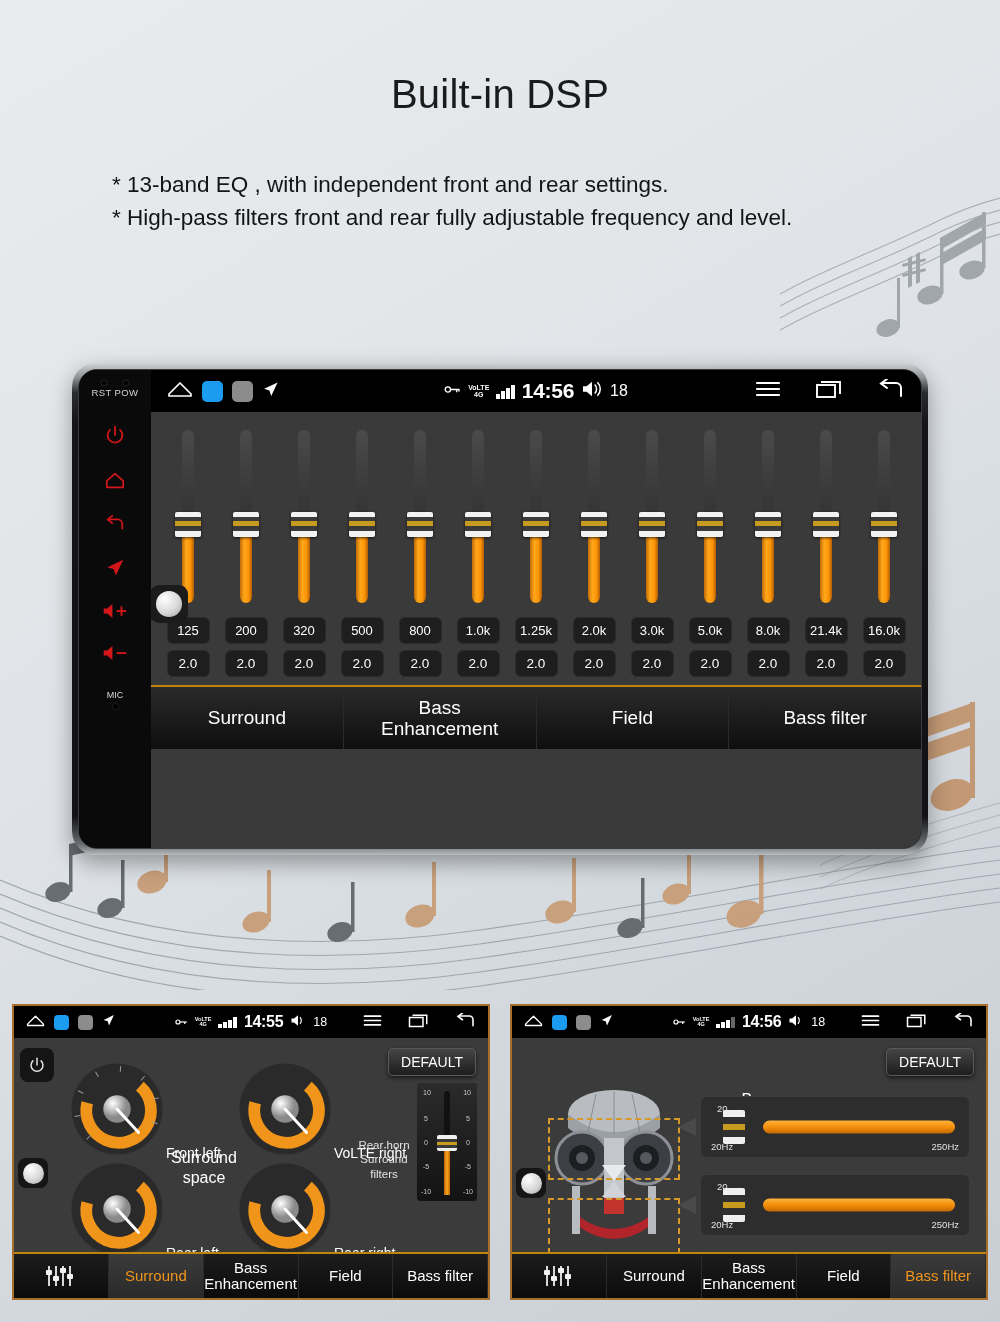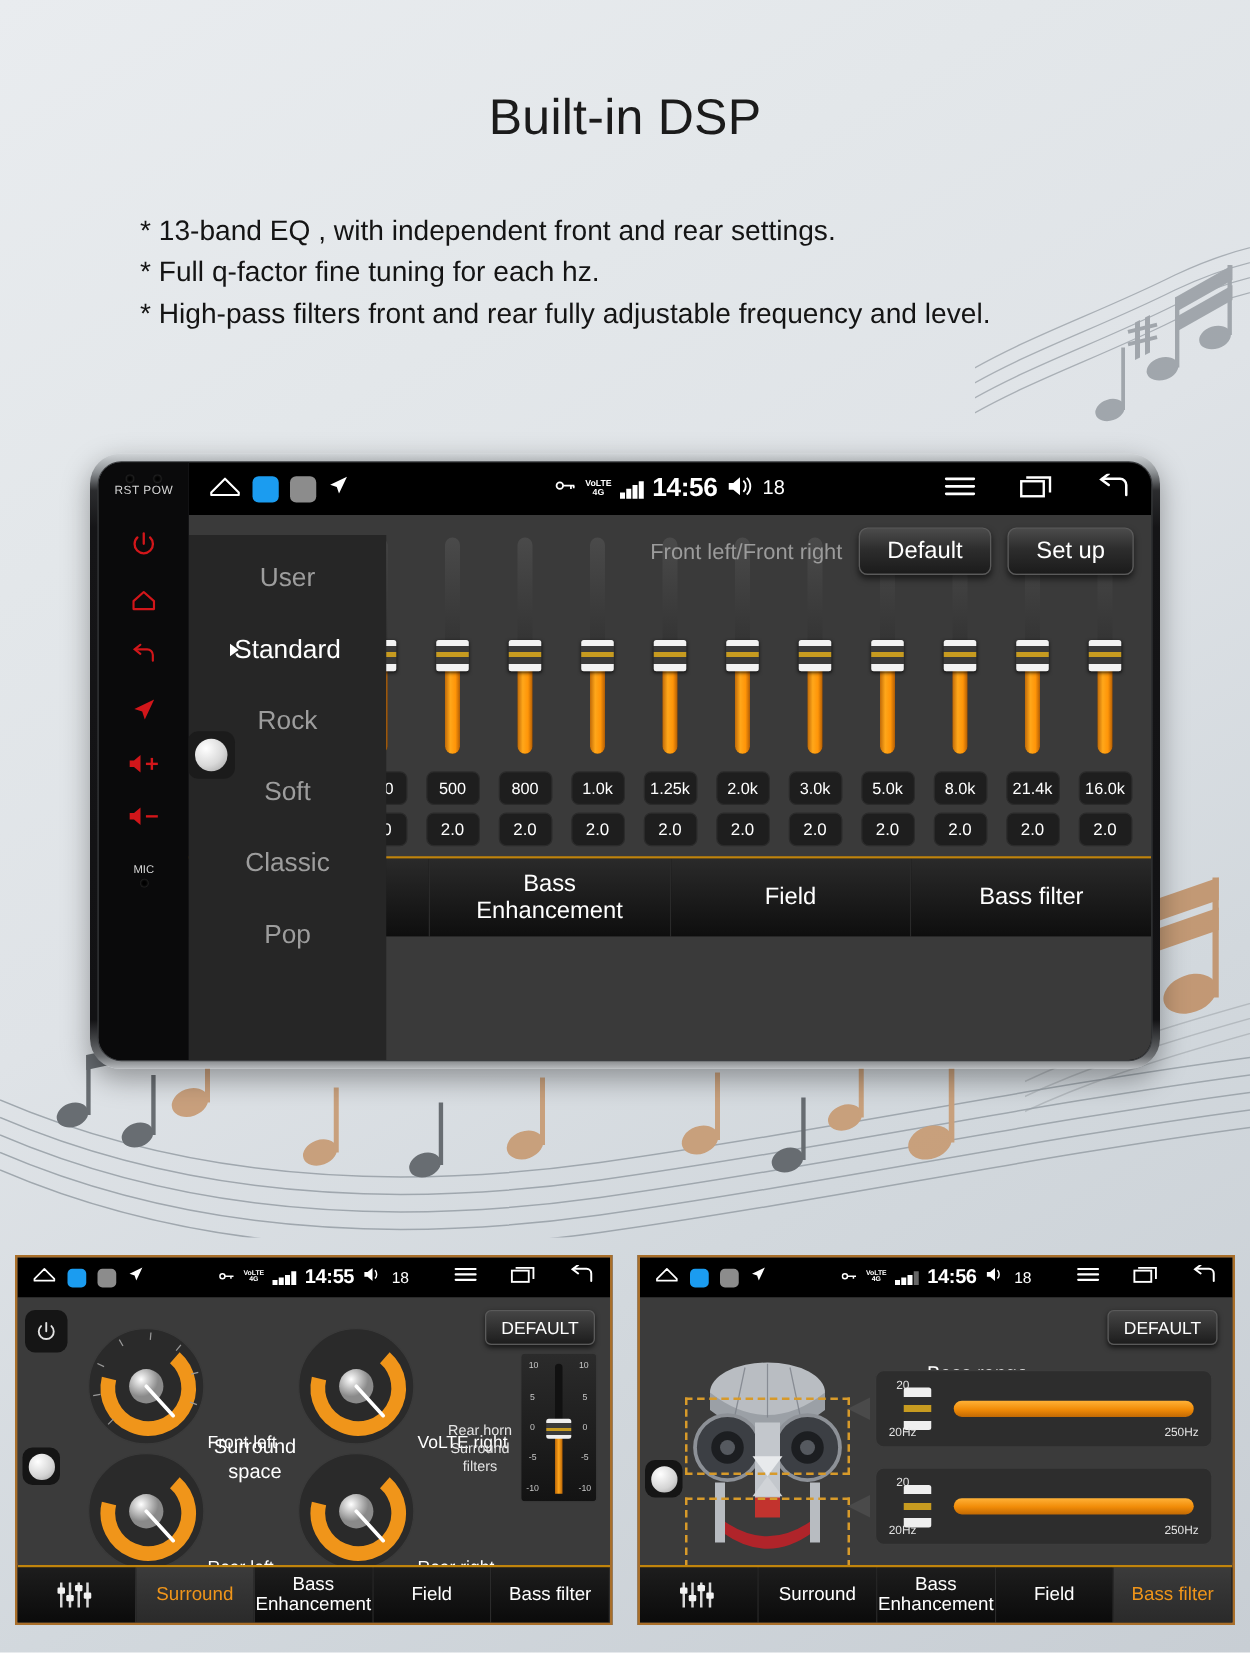--- a/index.html
+++ b/index.html
@@ -274,21 +274,20 @@
     <rect x="351" y="62" width="3.5" height="50"></rect>
     <ellipse cx="630" cy="108" rx="13" ry="9.5" transform="rotate(-20 630 108)"></ellipse>
     <rect x="641" y="58" width="3.5" height="50"></rect>
   </g>
 </svg>
 
 <div class="page-title">Built-in DSP</div>
 
 <div class="bullets">
   <div>* 13-band EQ , with independent front and rear settings.</div>
-  <div>* Full q-factor fine tuning for each hz.</div>
   <div>* High-pass filters front and rear fully adjustable frequency and level.</div>
 </div>
 
 <div class="device">
  <div class="device-inner">
 
   <div class="side-rail">
     <div class="rst-dots">
           <i></i>
           <i></i>
@@ -395,31 +394,20 @@
         </span>
         <span>
           <svg width="28" height="20" viewBox="0 0 28 20" fill="none" stroke="#fff" stroke-width="2" stroke-linecap="round">
                 <path d="M24 17 V9 a5 5 0 0 0 -5 -5 H5"></path>
                 <path d="M10 0 L4 4.5 L10 9"></path>
               </svg>
         </span>
       </div>
     </div>
 
-    <div class="eqbar">
-      <div class="preset-sel">
-        <span>Standard</span>
-        <span class="chev"></span>
-      </div>
-      <div class="ch-right">
-        <span class="ch-label">Front left/Front right</span>
-        <button class="btn3d">Default</button>
-        <button class="btn3d">Set up</button>
-      </div>
-    </div>
 
     <div class="eqwrap">
       <div class="sliders" id="sliderRow">
             <div class="slider">
               <div class="track"></div>
               <div class="fill" style="height:78px"></div>
               <div class="knob" style="bottom:74px"></div>
             </div>
             <div class="slider">
               <div class="track"></div>
@@ -568,28 +556,20 @@
       <div class="tabs">
         <div class="tab">Surround</div>
         <div class="tab">
           <span><span>Bass</span><br><span>Enhancement</span></span>
         </div>
         <div class="tab">Field</div>
         <div class="tab">Bass filter</div>
       </div>
     </div>
 
-    <div class="dropdown" id="ddList">
-          <div class="dd-item">User</div>
-          <div class="dd-item sel">Standard</div>
-          <div class="dd-item">Rock</div>
-          <div class="dd-item">Soft</div>
-          <div class="dd-item">Classic</div>
-          <div class="dd-item">Pop</div>
-        </div>
 
     <div style="position:absolute;left:-1px;top:215px;width:38px;height:38px;border-radius:9px;background:#1b1b1b;display:flex;align-items:center;justify-content:center;z-index:30;">
       <i style="width:26px;height:26px;border-radius:50%;background:radial-gradient(circle at 34% 30%,#ffffff,#d9d9d9 55%,#9d9d9d);display:block;"></i>
     </div>
 
   </div>
 
   <div class="brandbar">
     <span class="brand">JOYING</span>
   </div>

